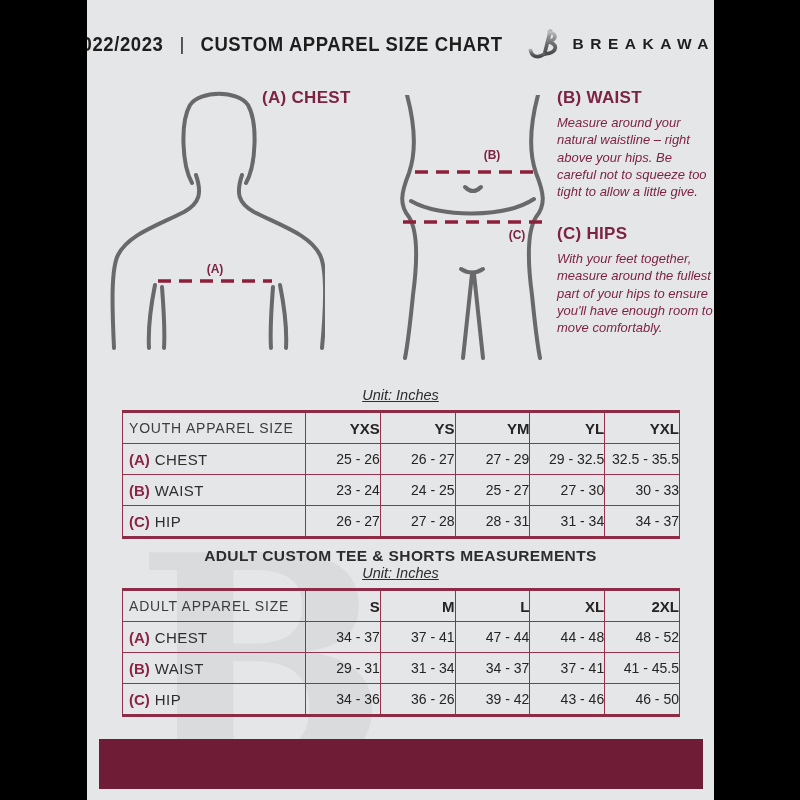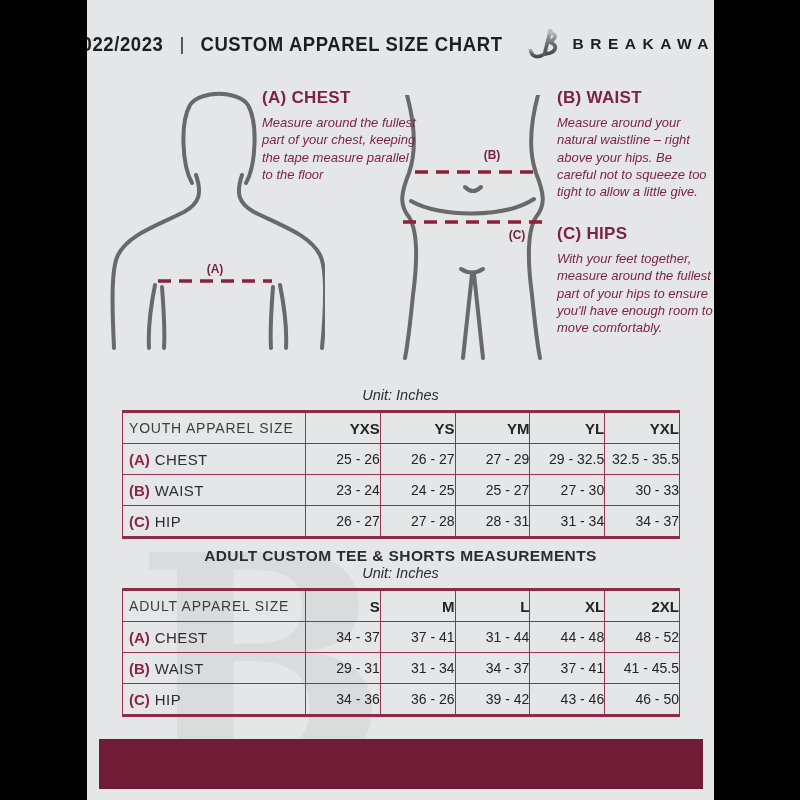--- a/index.html
+++ b/index.html
@@ -26,21 +26,21 @@
   .instr-b{position:absolute;font-style:italic;font-size:13px;line-height:1.33;color:#7d2342;}
   
   .fig{position:absolute;}
   .fig path, .fig line{fill:none;stroke:#69696b;stroke-width:4;stroke-linecap:round;}
   .fig .dash{stroke:#8e1f3b;stroke-width:3.5;stroke-dasharray:13 8;stroke-linecap:butt;}
   .fig text{font-family:"Liberation Sans",sans-serif;font-weight:bold;font-size:12px;fill:#7d2342;}
   
   .tbl-title{position:absolute;left:0;width:100%;text-align:center;font-weight:bold;
     font-size:15.5px;letter-spacing:.4px;color:#2d2d2d;z-index:2;}
   .tbl-unit{position:absolute;left:0;width:100%;text-align:center;font-style:italic;
-    font-size:14.5px;color:#2d2d2d;z-index:2;}
+    font-size:14.5px;color:#2d2d2d;z-index:2;text-decoration:underline;}
   
   table.size-table{
     position:absolute;left:35px;width:558px;border-collapse:collapse;table-layout:fixed;
     background:transparent;z-index:2;
     border-top:3px solid #8e2c47;border-bottom:3px solid #8e2c47;
   }
   .size-table td{
     border:1.2px solid #96324e;height:30px;text-align:right;
     font-size:14px;color:#242424;padding:0;
   }
@@ -110,21 +110,20 @@
     <path d="M66 174 Q77 181 88 174" stroke-width="2"></path>
     <path d="M77 179 C74 206 71 236 68 263" stroke-width="2"></path>
     <path d="M79 179 C82 206 85 236 88 263" stroke-width="2"></path>
     <line class="dash" x1="20" y1="77" x2="138" y2="77"></line>
     <line class="dash" x1="8" y1="127" x2="147" y2="127"></line>
     <text x="97" y="64" text-anchor="middle">(B)</text>
     <text x="122" y="144" text-anchor="middle">(C)</text>
   </svg>
 
   <div class="instr-h" style="left:175px;top:88px">(A) CHEST</div>
-  <div class="instr-b" style="left:175px;top:114px;width:160px">Measure around the fullest part of your chest, keeping the tape measure parallel to the floor</div>
 
   <div class="instr-h" style="left:470px;top:88px">(B) WAIST</div>
   <div class="instr-b" style="left:470px;top:114px;width:150px">Measure around your natural waistline – right above your hips. Be careful not to squeeze too tight to allow a little give.</div>
 
   <div class="instr-h" style="left:470px;top:224px">(C) HIPS</div>
   <div class="instr-b" style="left:470px;top:250px;width:160px">With your feet together, measure around the fullest part of your hips to ensure you'll have enough room to move comfortably.</div>
 
   <div class="watermark">B</div>
 
   <div class="tbl-unit" style="top:387px">Unit: Inches</div>
@@ -200,21 +199,21 @@
       <td>L</td>
       <td>XL</td>
       <td>2XL</td>
     </tr>
     <tr>
       <td class="lbl">
         <span class="pfx">(A)</span><span class="lab">CHEST</span>
       </td>
       <td>34 - 37</td>
       <td>37 - 41</td>
-      <td>31 - 44</td>
+      <td>47 - 44</td>
       <td>44 - 48</td>
       <td>48 - 52</td>
     </tr>
     <tr>
       <td class="lbl">
         <span class="pfx">(B)</span><span class="lab">WAIST</span>
       </td>
       <td>29 - 31</td>
       <td>31 - 34</td>
       <td>34 - 37</td>

